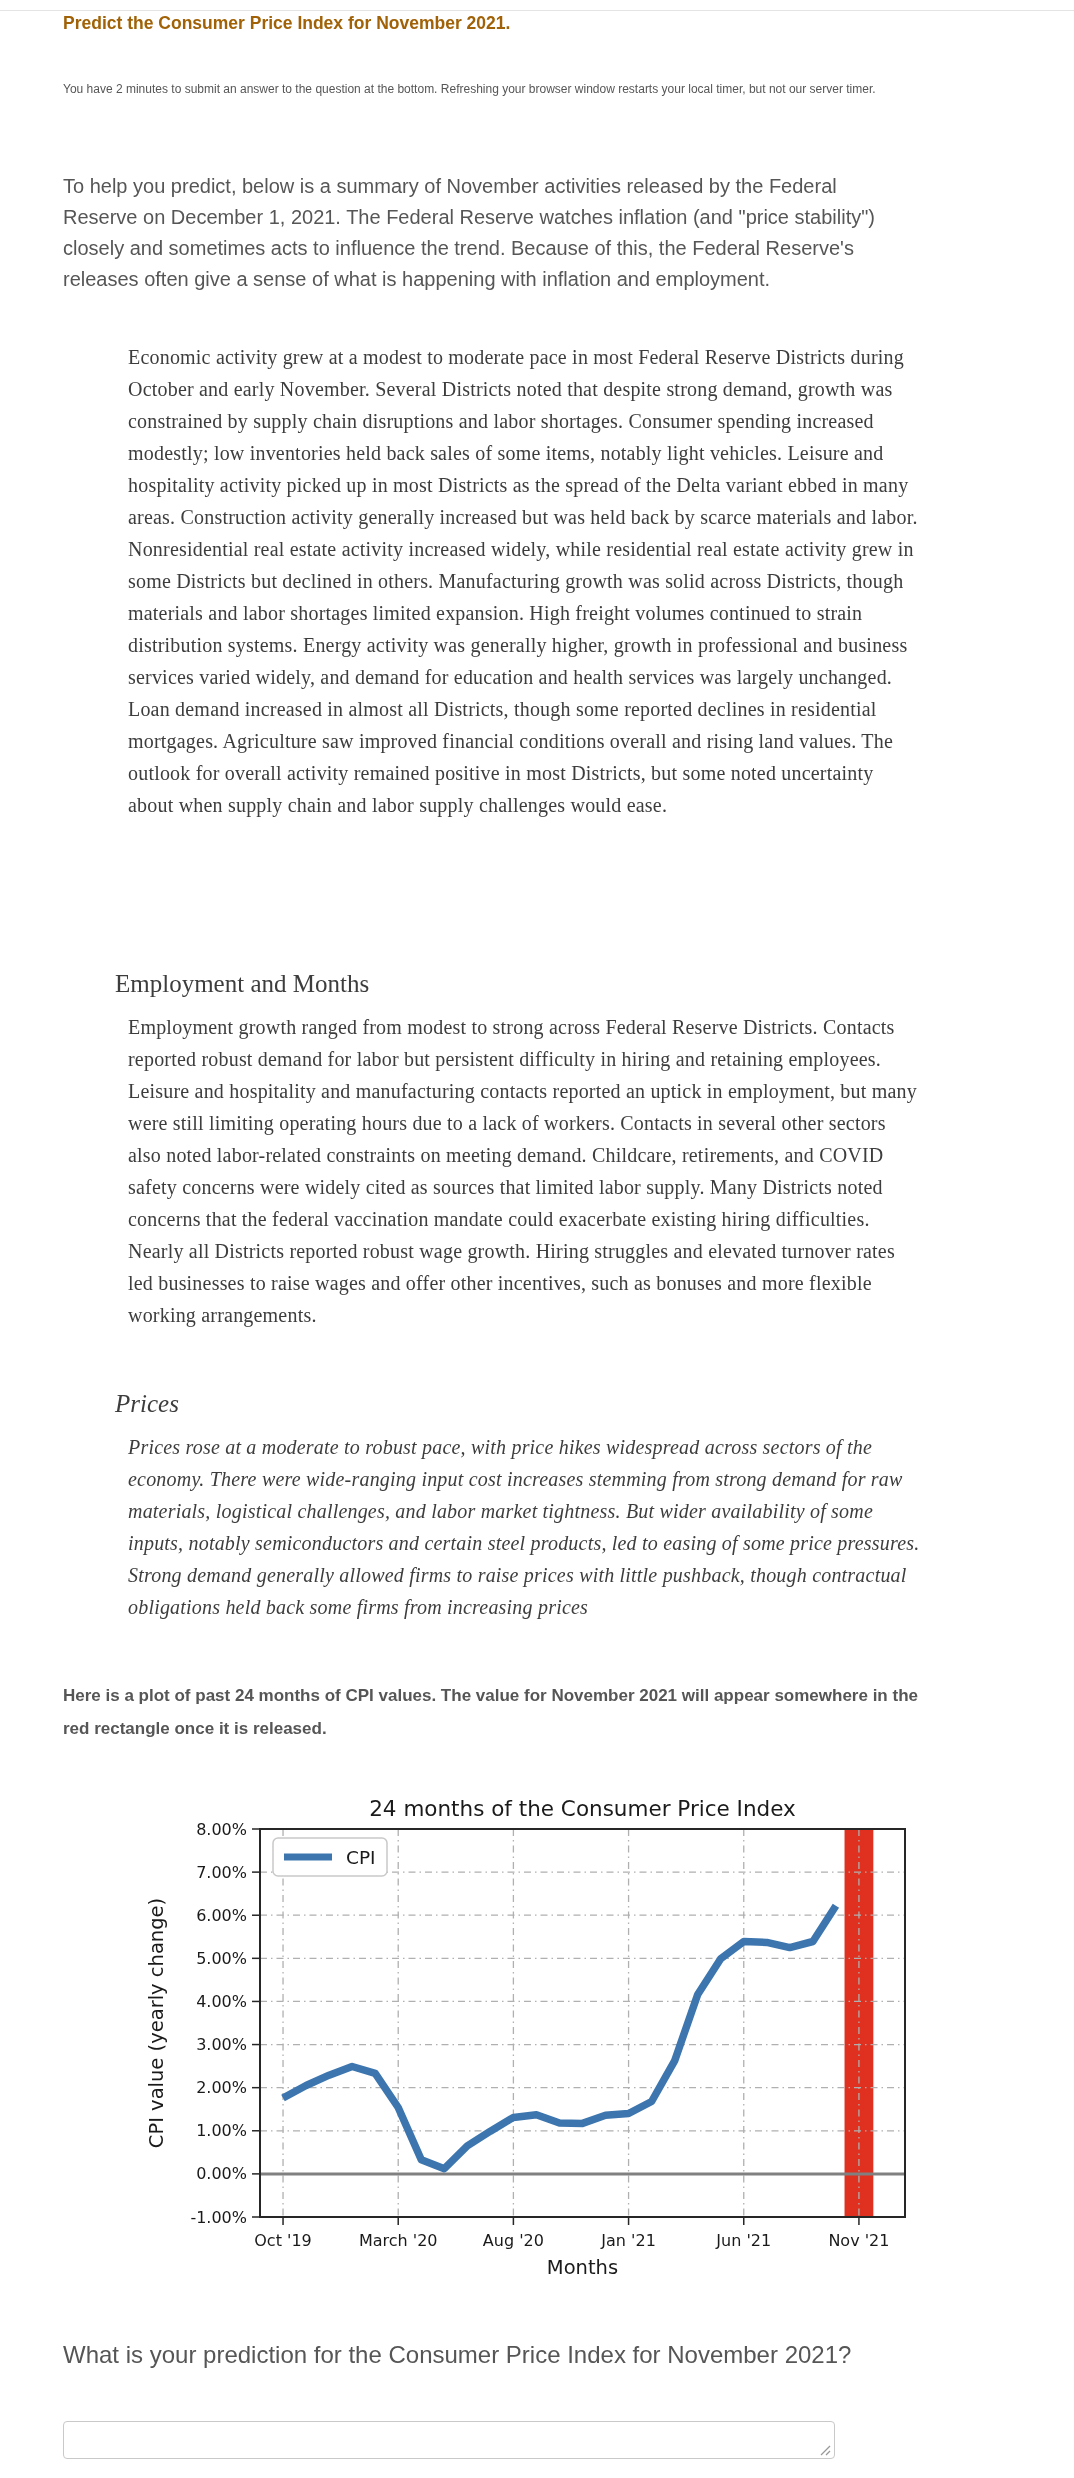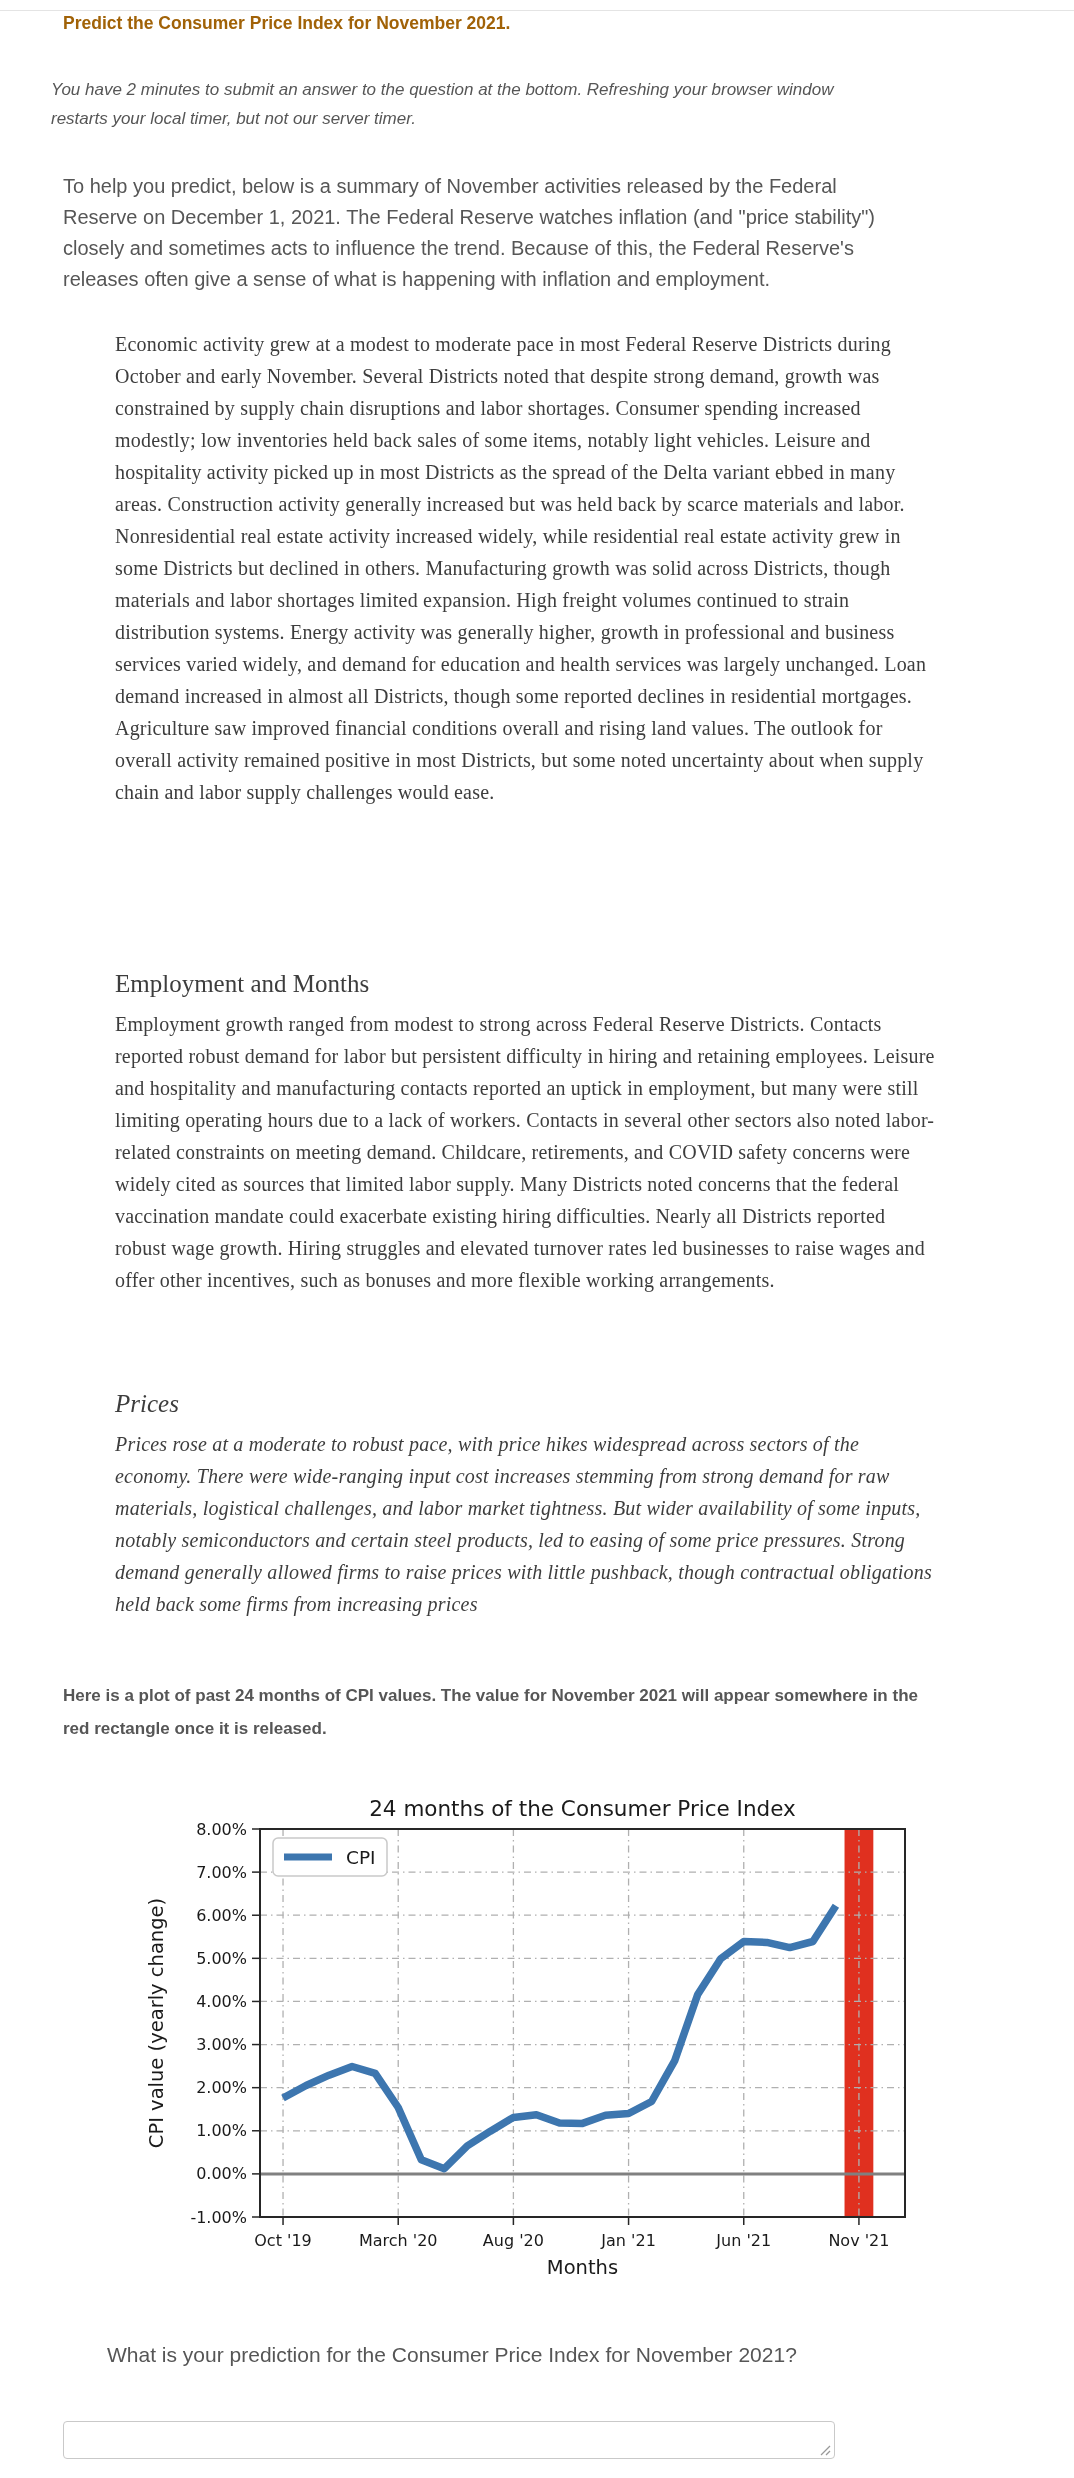--- a/index.html
+++ b/index.html
@@ -4,42 +4,42 @@
 <style>
   html,body { margin:0; padding:0; background:#ffffff; }
   body { width:1074px; height:2478px; position:relative; overflow:hidden;
          font-family:"Liberation Sans", sans-serif; }
 
   .hairline { position:absolute; top:10px; left:0; width:1074px; height:1px; background:#e4e4e4; }
 
   .page-title { position:absolute; top:13px; left:63px; width:900px;
                 font-size:17.5px; font-weight:bold; color:#a16207; }
 
-  .timer-note { position:absolute; top:75px; left:51px; width:830px;
-                font-style:italic; font-size:17px; line-height:29px; color:#565656; }
+  .timer-note { position:absolute; top:75px; left:63px; width:830px;
+                font-size:12px; line-height:29px; color:#565656; }
 
   .intro { position:absolute; top:171px; left:63px; width:845px;
            font-size:20px; line-height:31px; color:#565656; }
 
   .fed-section { position:absolute; left:115px; width:820px;
                  font-family:"Liberation Serif", serif; color:#3d3d3d; }
   .fed-section h2 { margin:0 0 10px 0; font-size:25px; font-weight:normal; }
-  .fed-section p  { margin:0; font-size:20px; line-height:32px; letter-spacing:0.2px; }
+  .fed-section p  { margin:13px; font-size:20px; line-height:32px; letter-spacing:0.2px; }
   #sec-oea    { top:328px; }
   #sec-emp    { top:970px; }
   #sec-prices { top:1390px;font-style:italic; }
 
   .plot-note { position:absolute; top:1679px; left:63px; width:860px;
                font-size:17px; line-height:33px; color:#565656;font-weight:bold; }
 
   .chart-wrap { position:absolute; top:1782px; left:63px; width:930px; height:510px; }
   .chart-wrap svg { display:block; }
 
   .question { position:absolute; top:2338px; left:63px; width:920px;
-              font-size:21px; line-height:33px; color:#565656;margin-left:44px; }
+              font-size:24px; line-height:33px; color:#565656; }
 
   .answer-box { position:absolute; top:2421px; left:63px; width:772px; height:38px;
                 box-sizing:border-box; border:1px solid #c9c9c9; border-radius:4px;
                 padding:6px 26px 6px 10px; resize:none; outline:none;
                 font:16px "Liberation Sans", sans-serif; color:#333333; background:#ffffff; }
   .resize-handle { position:absolute; top:2443px; left:818px; width:13px; height:13px; }
 </style>
 </head>
 <body>
 

